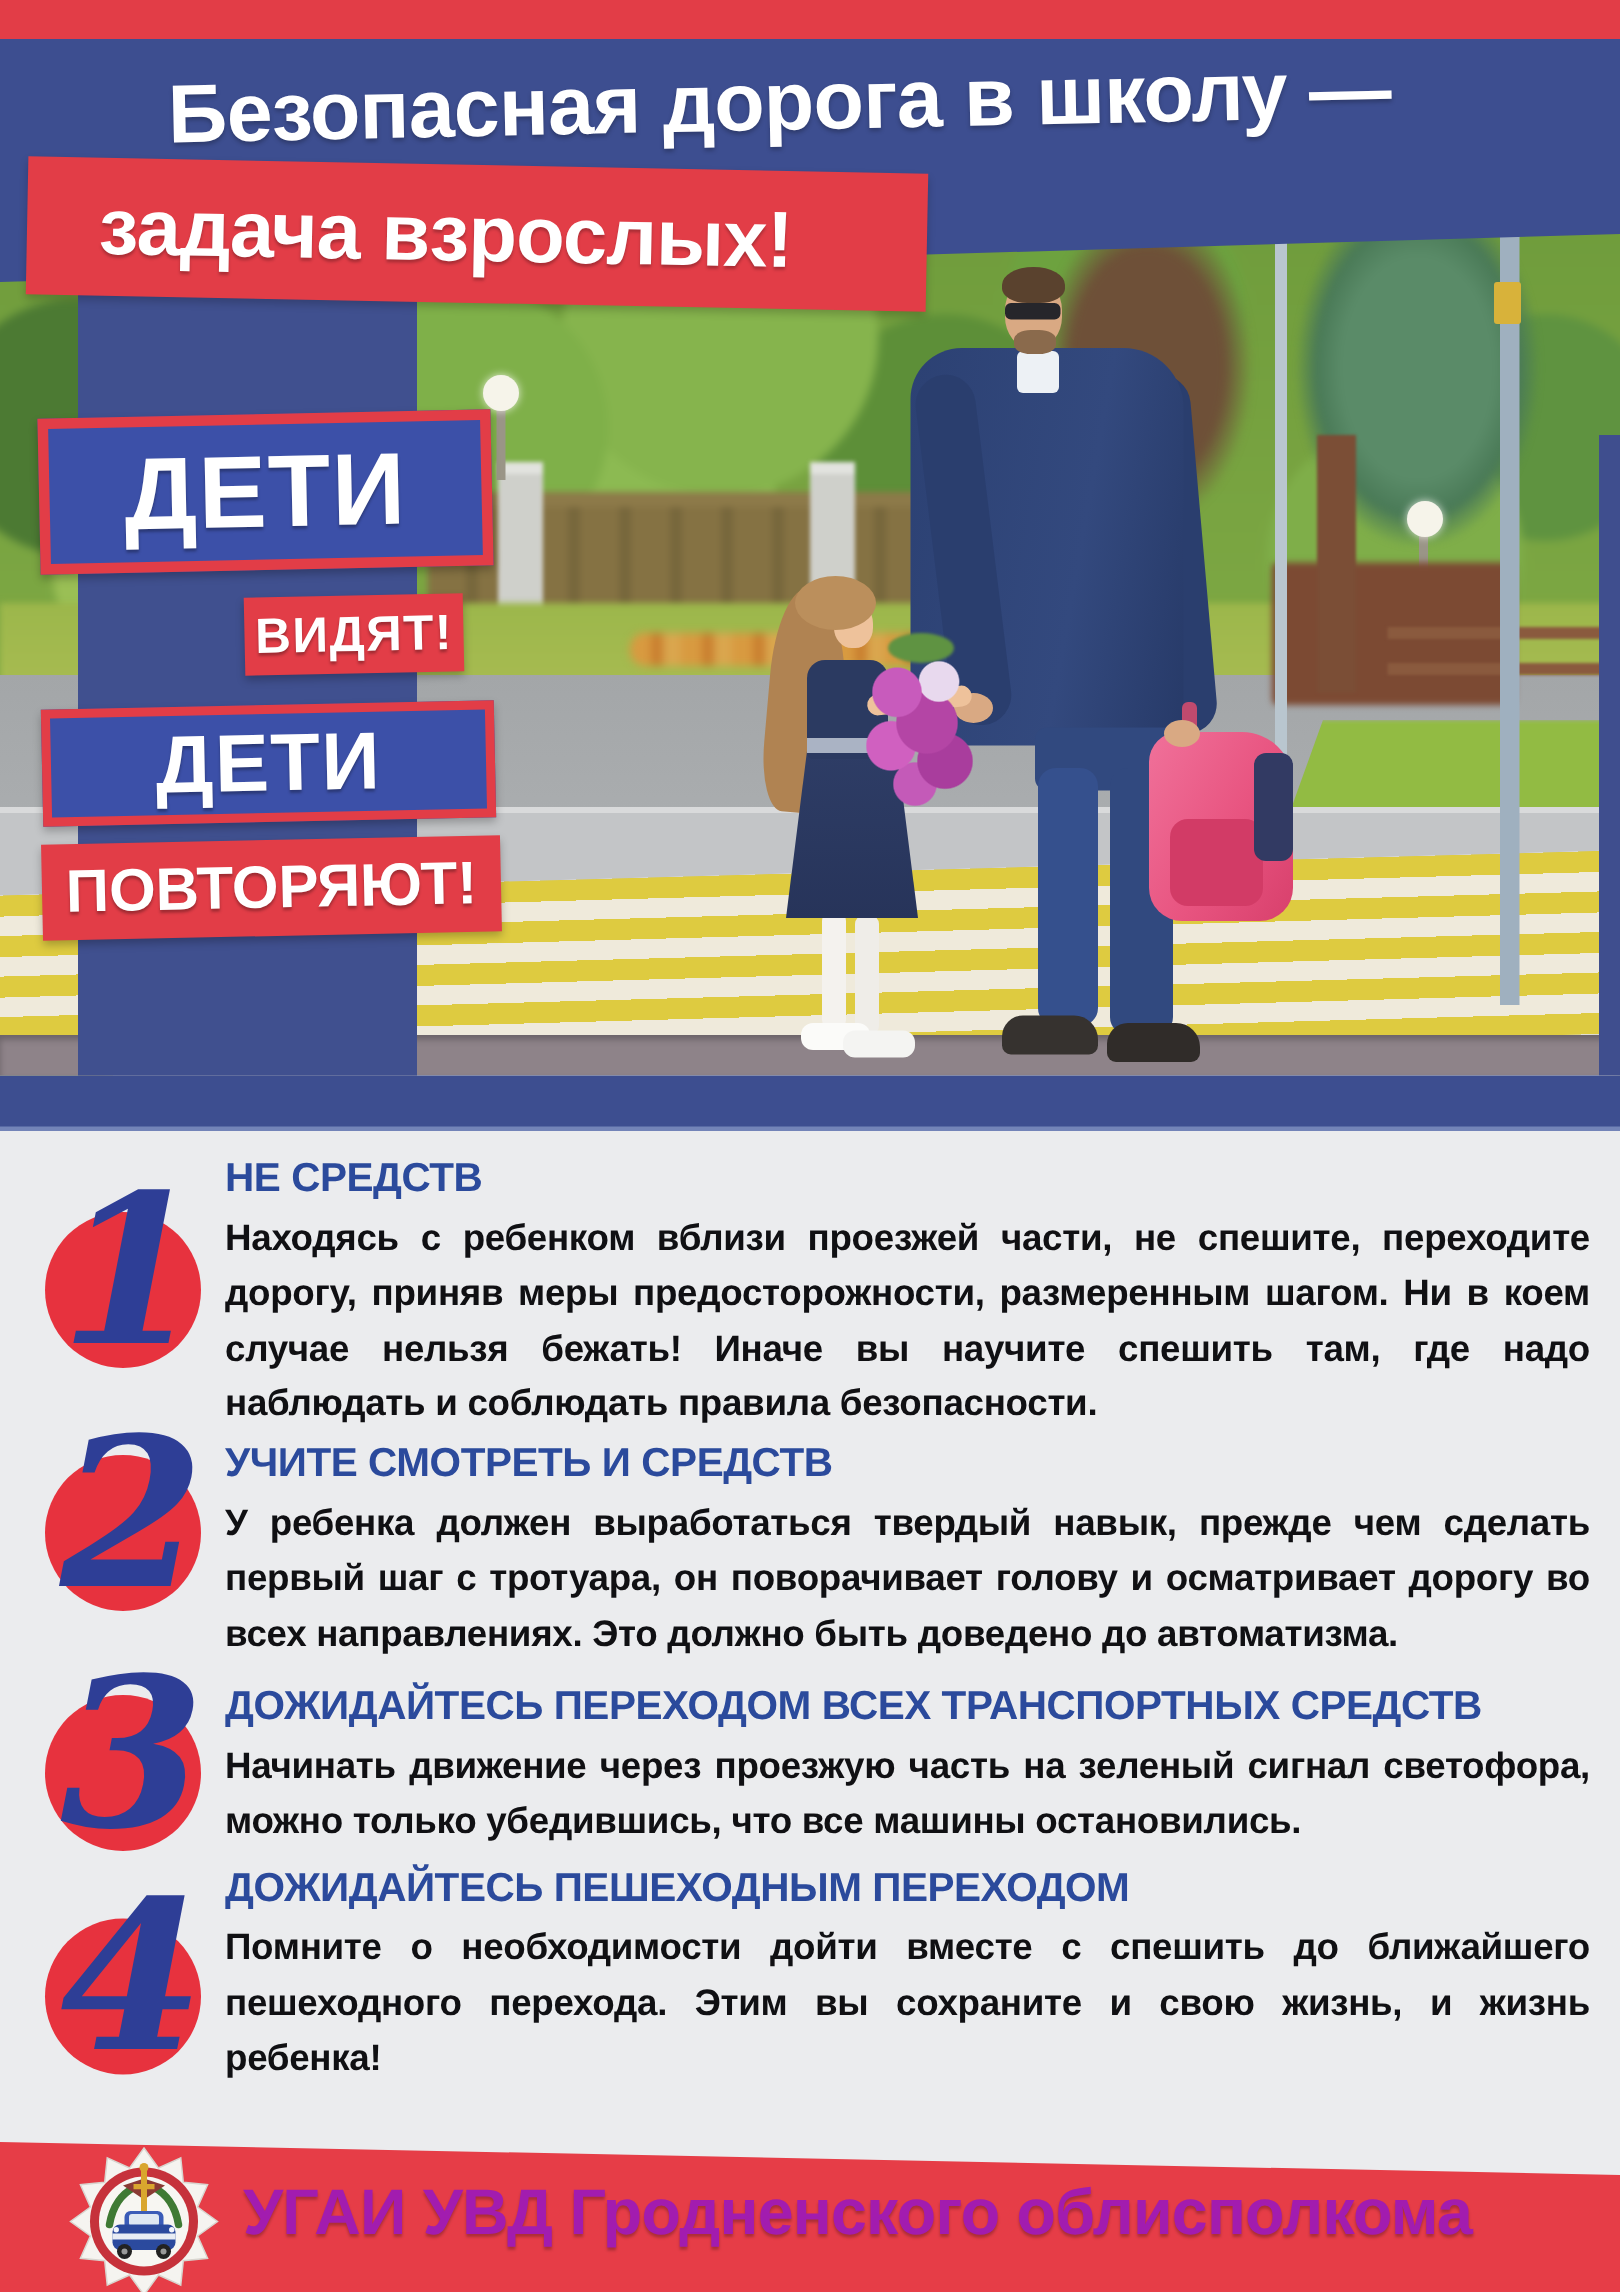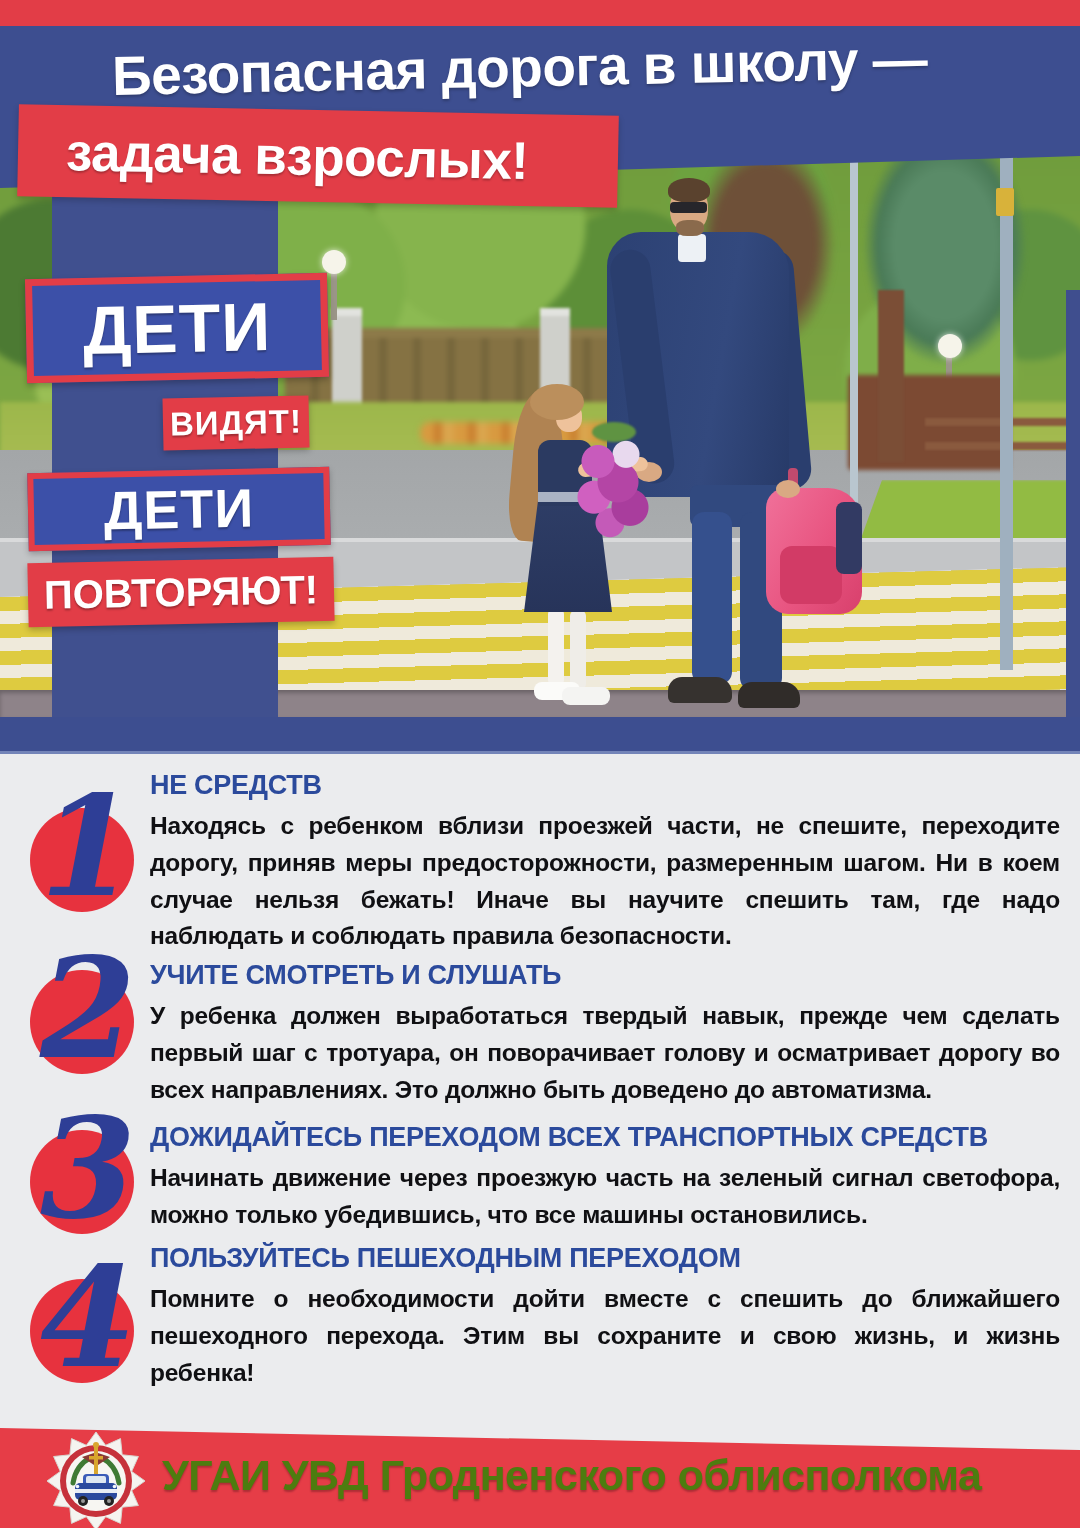--- a/index.html
+++ b/index.html
@@ -144,21 +144,21 @@
   .tip1{top:770px;} .tip1 .tip-num{top:30px;}
   .tip2{top:960px;} .tip2 .tip-num{top:2px;}
   .tip3{top:1122px;} .tip3 .tip-num{top:0;}
   .tip4{top:1243px;} .tip4 .tip-num{top:28px;}
 
   
   .footer{left:0;top:1395px;width:1080px;height:133px;z-index:9;}
   .footer-red{position:absolute;left:0;top:0;width:1080px;height:133px;background:#e63d47;
     clip-path:polygon(0 33px,100% 55px,100% 133px,0 133px);}
   .badge{position:absolute;left:46px;top:36px;width:100px;height:100px;}
-  .footer-label{position:absolute;left:162px;top:56px;font-size:43px;font-weight:700;color:#4d7c0f;
+  .footer-label{position:absolute;left:162px;top:56px;font-size:43px;font-weight:700;color:#a21caf;
     letter-spacing:-0.5px;text-shadow:0 2px 2px rgba(0,0,0,.25);white-space:nowrap;}
 </style>
 </head>
 <body>
 
 <div class="poster">
 
   <div class="abs top-strip"></div>
 
   <div class="abs photo">
@@ -260,39 +260,39 @@
     </div>
     <div class="tip-head">НЕ СРЕДСТВ</div>
     <div class="tip-body">Находясь с ребенком вблизи проезжей части, не спешите, переходите дорогу, приняв меры предосторожности, размеренным шагом. Ни в коем случае нельзя бежать! Иначе вы научите спешить там, где надо наблюдать и соблюдать правила безопасности.</div>
   </div>
 
   <div class="abs tip tip2">
     <div class="tip-num">
       <div class="disc"></div>
       <div class="num">2</div>
     </div>
-    <div class="tip-head">УЧИТЕ СМОТРЕТЬ И СЛУШАТЬ</div>
+    <div class="tip-head">УЧИТЕ СМОТРЕТЬ И СРЕДСТВ</div>
     <div class="tip-body">У ребенка должен выработаться твердый навык, прежде чем сделать первый шаг с тротуара, он поворачивает голову и осматривает дорогу во всех направлениях. Это должно быть доведено до автоматизма.</div>
   </div>
 
   <div class="abs tip tip3">
     <div class="tip-num">
       <div class="disc"></div>
       <div class="num">3</div>
     </div>
     <div class="tip-head">ДОЖИДАЙТЕСЬ ПЕРЕХОДОМ ВСЕХ ТРАНСПОРТНЫХ СРЕДСТВ</div>
     <div class="tip-body">Начинать движение через проезжую часть на зеленый сигнал светофора, можно только убедившись, что все машины остановились.</div>
   </div>
 
   <div class="abs tip tip4">
     <div class="tip-num">
       <div class="disc"></div>
       <div class="num">4</div>
     </div>
-    <div class="tip-head">ПОЛЬЗУЙТЕСЬ ПЕШЕХОДНЫМ ПЕРЕХОДОМ</div>
+    <div class="tip-head">ДОЖИДАЙТЕСЬ ПЕШЕХОДНЫМ ПЕРЕХОДОМ</div>
     <div class="tip-body">Помните о необходимости дойти вместе с спешить до ближайшего пешеходного перехода. Этим вы сохраните и свою жизнь, и жизнь ребенка!</div>
   </div>
 
   <div class="abs footer">
     <div class="footer-red"></div>
     <svg class="badge" viewBox="0 0 100 100">
       <polygon points="50,1 59.6,14.3 74.5,7.6 76.2,23.8 92.4,25.5 85.7,40.4 99,50 85.7,59.6 92.4,74.5 76.2,76.2 74.5,92.4 59.6,85.7 50,99 40.4,85.7 25.5,92.4 23.8,76.2 7.6,74.5 14.3,59.6 1,50 14.3,40.4 7.6,25.5 23.8,23.8 25.5,7.6 40.4,14.3" fill="#f5f4f0" stroke="#d8d5cf" stroke-width="1"></polygon>
       <circle cx="50" cy="50" r="36" fill="#c6323b"></circle>
       <circle cx="50" cy="50" r="30" fill="#f7f6f2"></circle>
       <path d="M27,52 Q30,34 44,27" fill="none" stroke="#3f7a34" stroke-width="5" stroke-linecap="round"></path>

